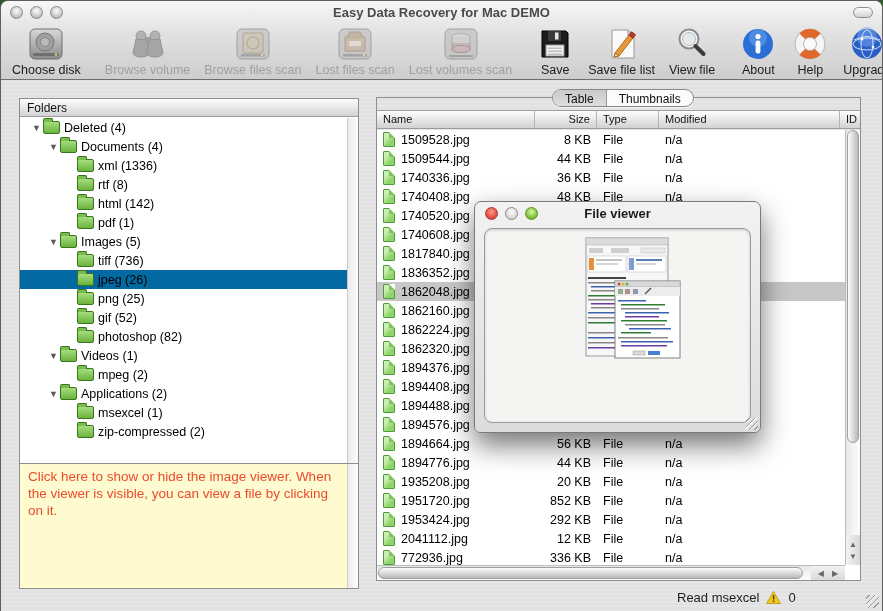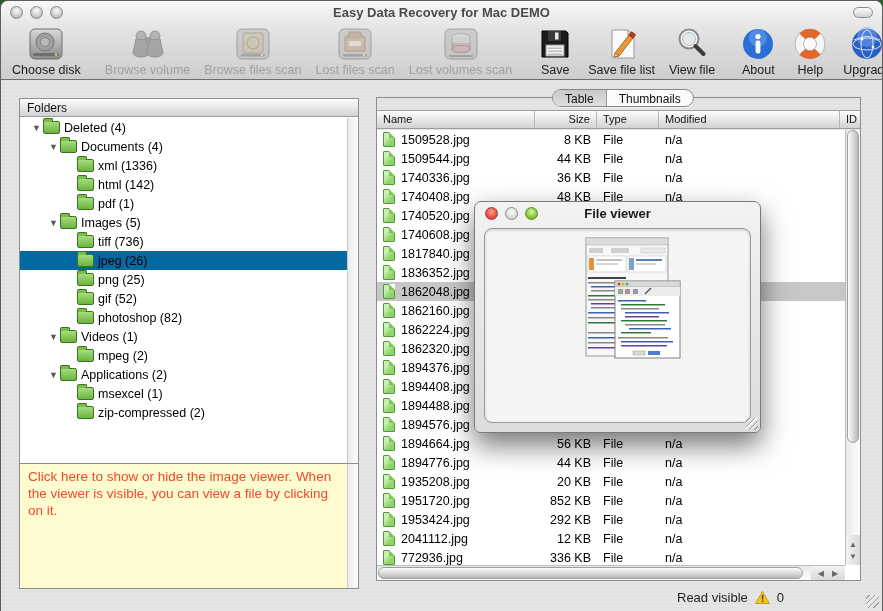--- a/index.html
+++ b/index.html
@@ -307,20 +307,24 @@
           <span>Deleted (4)</span>
         </div>
         <div class="tree-row" style="padding-left: 27px;">
           <span class="tri">▼</span>
           <span class="folder"></span>
           <span>Documents (4)</span>
         </div>
         <div class="tree-row" style="padding-left: 57px;">
           <span class="folder"></span>
           <span>xml (1336)</span>
+        </div>
+        <div class="tree-row" style="padding-left: 57px;">
+          <span class="folder"></span>
+          <span>rtf (8)</span>
         </div>
         <div class="tree-row" style="padding-left: 57px;">
           <span class="folder"></span>
           <span>html (142)</span>
         </div>
         <div class="tree-row" style="padding-left: 57px;">
           <span class="folder"></span>
           <span>pdf (1)</span>
         </div>
         <div class="tree-row" style="padding-left: 27px;">
@@ -683,21 +687,21 @@
         <rect x="36" y="108" width="46" height="1.5" fill="#6a3fa0"></rect>
         <rect x="48" y="114" width="12" height="4" fill="#d9d9d9" stroke="#999" stroke-width="0.5"></rect>
         <rect x="63" y="114" width="12" height="4" fill="#4a7fd0"></rect>
       </svg>
     </div>
     <div class="grip"></div>
   </div>
 
   <div class="statusbar">
     <div class="status-group">
-      <span>Read visible</span>
+      <span>Read msexcel</span>
       <svg width="15" height="13" viewBox="0 0 15 13">
         <path d="M7.5 0.5 L14.5 12.5 L0.5 12.5 Z" fill="#f5c81e" stroke="#b8940a" stroke-width="0.8"></path>
         <rect x="6.8" y="4" width="1.6" height="4.5" fill="#5a4a00"></rect>
         <rect x="6.8" y="9.5" width="1.6" height="1.6" fill="#5a4a00"></rect>
       </svg>
       <span>0</span>
     </div>
     <div class="main-grip"></div>
   </div>
 

